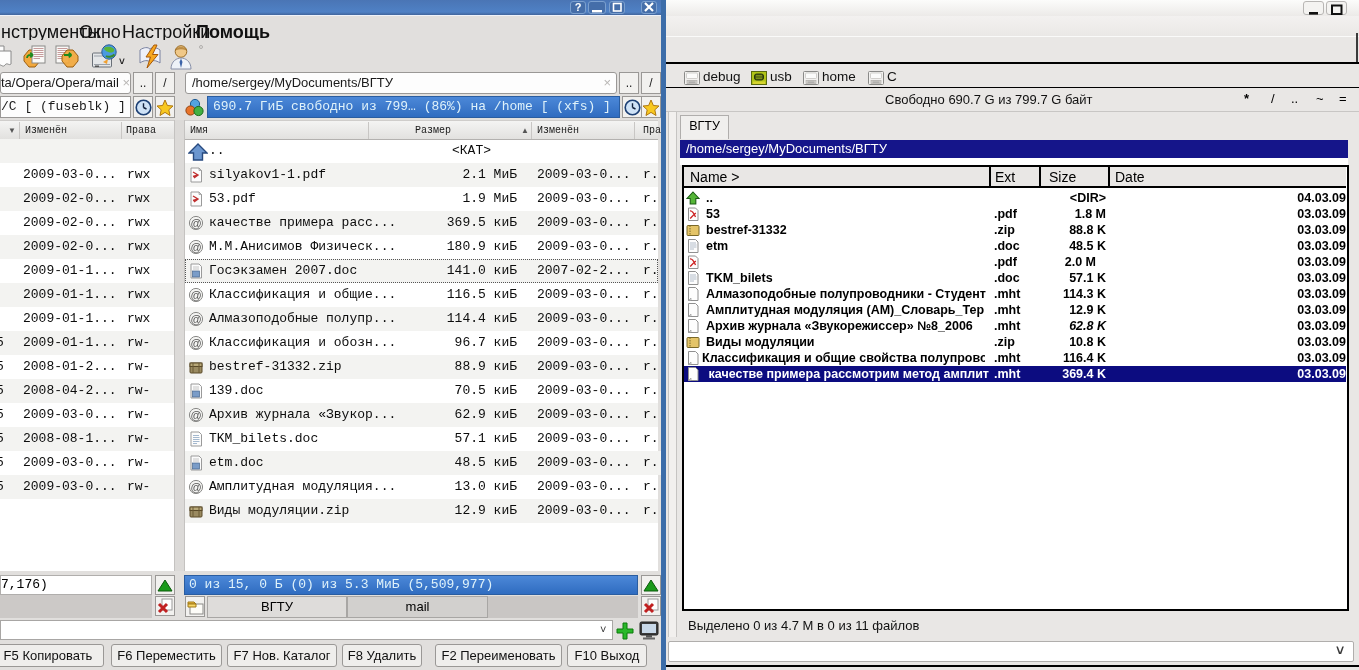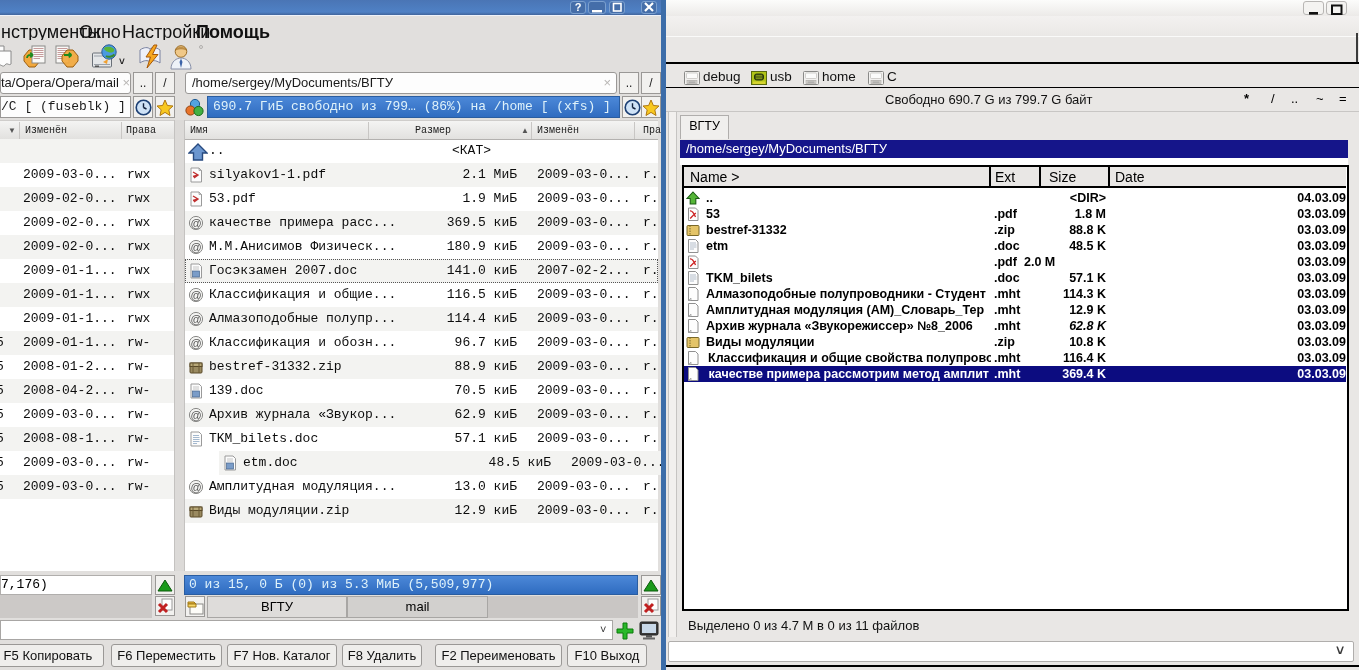--- a/index.html
+++ b/index.html
@@ -206,21 +206,21 @@
             <path d="M5 4 H11 M5 6 H11" stroke="#b8b8b8" stroke-width=".8"></path>
           </svg></span><span class="pl" style="left:24px;">139.doc</span><span class="pl" style="left:230px;width:102px;text-align:right;">70.5 киБ</span><span class="pl" style="left:352px;">2009-03-0...</span><span class="pl" style="left:458px;">r.</span></div>
       <div class="frow mono alt" style="left:0;top:263px;width:473px;line-height:24px;"><span class="pl licon" style="left:3px;top:4px;width:16px;height:16px;"><svg width="16" height="16" viewBox="0 0 16 16">
             <circle cx="8" cy="8" r="6.6" fill="#f4f4f2" stroke="#8a8a88"></circle>
             <text x="8" y="11.5" font-size="11" text-anchor="middle" fill="#555" font-family="Liberation Sans">@</text>
           </svg></span><span class="pl" style="left:24px;">Архив журнала «Звукор...</span><span class="pl" style="left:230px;width:102px;text-align:right;">62.9 киБ</span><span class="pl" style="left:352px;">2009-03-0...</span><span class="pl" style="left:458px;">r.</span></div>
       <div class="frow mono" style="left:0;top:287px;width:473px;line-height:24px;"><span class="pl licon" style="left:3px;top:4px;width:16px;height:16px;"><svg width="16" height="16" viewBox="0 0 16 16">
             <path d="M3 1 H11 L13.5 3.5 V15 H3 Z" fill="#fcfcfc" stroke="#9a9a9a"></path>
             <path d="M5 4.5 H11 M5 6.5 H11.5 M5 8.5 H11.5 M5 10.5 H11.5 M5 12.5 H9" stroke="#9ab0c8" stroke-width=".9"></path>
           </svg></span><span class="pl" style="left:24px;">TKM_bilets.doc</span><span class="pl" style="left:230px;width:102px;text-align:right;">57.1 киБ</span><span class="pl" style="left:352px;">2009-03-0...</span><span class="pl" style="left:458px;">r.</span></div>
-      <div class="frow mono alt" style="left:0;top:311px;width:568px;line-height:24px;margin-left:34px;"><span class="pl licon" style="left:3px;top:4px;width:16px;height:16px;"><svg width="16" height="16" viewBox="0 0 16 16">
+      <div class="frow mono alt" style="left:0;top:311px;width:568px;line-height:24px;"><span class="pl licon" style="left:3px;top:4px;width:16px;height:16px;"><svg width="16" height="16" viewBox="0 0 16 16">
             <path d="M3 1 H11 L13.5 3.5 V15 H3 Z" fill="#fcfcfc" stroke="#9a9a9a"></path>
             <rect x="4.5" y="8" width="7" height="6" fill="#7a9cc8" stroke="#46658c" stroke-width=".7"></rect>
             <path d="M5 4 H11 M5 6 H11" stroke="#b8b8b8" stroke-width=".8"></path>
           </svg></span><span class="pl" style="left:24px;">etm.doc</span><span class="pl" style="left:230px;width:102px;text-align:right;">48.5 киБ</span><span class="pl" style="left:352px;">2009-03-0...</span><span class="pl" style="left:458px;">r.</span></div>
       <div class="frow mono" style="left:0;top:335px;width:473px;line-height:24px;"><span class="pl licon" style="left:3px;top:4px;width:16px;height:16px;"><svg width="16" height="16" viewBox="0 0 16 16">
             <circle cx="8" cy="8" r="6.6" fill="#f4f4f2" stroke="#8a8a88"></circle>
             <text x="8" y="11.5" font-size="11" text-anchor="middle" fill="#555" font-family="Liberation Sans">@</text>
           </svg></span><span class="pl" style="left:24px;">Амплитудная модуляция...</span><span class="pl" style="left:230px;width:102px;text-align:right;">13.0 киБ</span><span class="pl" style="left:352px;">2009-03-0...</span><span class="pl" style="left:458px;">r.</span></div>
       <div class="frow mono alt" style="left:0;top:359px;width:473px;line-height:24px;"><span class="pl licon" style="left:3px;top:4px;width:16px;height:16px;"><svg width="16" height="16" viewBox="0 0 16 16">
             <rect x="2" y="4" width="12" height="10" rx="1" fill="#9a8a60" stroke="#5a4a28"></rect>
@@ -361,21 +361,21 @@
               <rect x="1" y="2.5" width="12" height="10" rx="1" fill="#e4c468" stroke="#7a6828"></rect>
               <path d="M4 2.5 V12.5" stroke="#7a6828" stroke-width="1" stroke-dasharray="1.5 1"></path>
             </svg></span><span class="pl" style="left:22px;width:283px;overflow:hidden;white-space:nowrap;">bestref-31332</span><span class="pl" style="left:310px;">.zip</span><span class="pl" style="left:330px;width:92px;text-align:right;">88.8 K</span><span class="pl" style="left:430px;width:232px;text-align:right;">03.03.09</span></div>
         <div class="rrow" style="left:0;top:48px;width:662px;line-height:16px;"><span class="pl ricon" style="left:2px;top:1px;width:14px;height:14px;"><svg width="14" height="14" viewBox="0 0 14 14">
               <path d="M2.5 .5 H9.5 L12 3 V13.5 H2.5 Z" fill="#fdfdfd" stroke="#909090"></path>
               <path d="M4 4 H10 M4 6 H10.5 M4 8 H10.5 M4 10 H8" stroke="#aab6c4" stroke-width=".9"></path>
             </svg></span><span class="pl" style="left:22px;width:283px;overflow:hidden;white-space:nowrap;">etm</span><span class="pl" style="left:310px;">.doc</span><span class="pl" style="left:330px;width:92px;text-align:right;">48.5 K</span><span class="pl" style="left:430px;width:232px;text-align:right;">03.03.09</span></div>
         <div class="rrow" style="left:0;top:64px;width:662px;line-height:16px;"><span class="pl ricon" style="left:2px;top:1px;width:14px;height:14px;"><svg width="14" height="14" viewBox="0 0 14 14">
               <path d="M2.5 1 H9.5 L12 3.5 V13.5 H2.5 Z" fill="#fdfdfd" stroke="#909090"></path>
               <path d="M4 4 C6 3.5 7.5 5.5 9.5 10 M9.8 6 C8 7.5 6 9.5 4.2 11.5" stroke="#c22" stroke-width="1.3" fill="none"></path>
-            </svg></span><span class="pl" style="left:310px;">.pdf</span><span class="pl" style="left:340px;width:92px;">2.0 M</span><span class="pl" style="left:430px;width:232px;text-align:right;">03.03.09</span></div>
+            </svg></span><span class="pl" style="left:310px;">.pdf</span><span class="pl" style="left:320px;width:92px;text-align:right;">2.0 M</span><span class="pl" style="left:430px;width:232px;text-align:right;">03.03.09</span></div>
         <div class="rrow" style="left:0;top:80px;width:662px;line-height:16px;"><span class="pl ricon" style="left:2px;top:1px;width:14px;height:14px;"><svg width="14" height="14" viewBox="0 0 14 14">
               <path d="M2.5 .5 H9.5 L12 3 V13.5 H2.5 Z" fill="#fdfdfd" stroke="#909090"></path>
               <path d="M4 4 H10 M4 6 H10.5 M4 8 H10.5 M4 10 H8" stroke="#aab6c4" stroke-width=".9"></path>
             </svg></span><span class="pl" style="left:22px;width:283px;overflow:hidden;white-space:nowrap;">TKM_bilets</span><span class="pl" style="left:310px;">.doc</span><span class="pl" style="left:330px;width:92px;text-align:right;">57.1 K</span><span class="pl" style="left:430px;width:232px;text-align:right;">03.03.09</span></div>
         <div class="rrow" style="left:0;top:96px;width:662px;line-height:16px;"><span class="pl ricon" style="left:2px;top:1px;width:14px;height:14px;"><svg width="14" height="14" viewBox="0 0 14 14">
               <path d="M2.5 .5 H9.5 L12 3 V13.5 H2.5 Z" fill="#fdfdfd" stroke="#909090"></path>
               <path d="M2.5 13.5 L5 11 V13.5 Z" fill="#d8d8d8" stroke="#909090" stroke-width=".6"></path>
             </svg></span><span class="pl" style="left:22px;width:283px;overflow:hidden;white-space:nowrap;">Алмазоподобные полупроводники - Студент</span><span class="pl" style="left:310px;">.mht</span><span class="pl" style="left:330px;width:92px;text-align:right;">114.3 K</span><span class="pl" style="left:430px;width:232px;text-align:right;">03.03.09</span></div>
         <div class="rrow" style="left:0;top:112px;width:662px;line-height:16px;"><span class="pl ricon" style="left:2px;top:1px;width:14px;height:14px;"><svg width="14" height="14" viewBox="0 0 14 14">
               <path d="M2.5 .5 H9.5 L12 3 V13.5 H2.5 Z" fill="#fdfdfd" stroke="#909090"></path>
@@ -385,21 +385,21 @@
               <path d="M2.5 .5 H9.5 L12 3 V13.5 H2.5 Z" fill="#fdfdfd" stroke="#909090"></path>
               <path d="M2.5 13.5 L5 11 V13.5 Z" fill="#d8d8d8" stroke="#909090" stroke-width=".6"></path>
             </svg></span><span class="pl" style="left:22px;width:283px;overflow:hidden;white-space:nowrap;">Архив журнала «Звукорежиссер» №8_2006</span><span class="pl" style="left:310px;">.mht</span><span class="pl" style="left:330px;width:92px;text-align:right;font-style:italic;">62.8 K</span><span class="pl" style="left:430px;width:232px;text-align:right;">03.03.09</span></div>
         <div class="rrow" style="left:0;top:144px;width:662px;line-height:16px;"><span class="pl ricon" style="left:2px;top:1px;width:14px;height:14px;"><svg width="14" height="14" viewBox="0 0 14 14">
               <rect x="1" y="2.5" width="12" height="10" rx="1" fill="#e4c468" stroke="#7a6828"></rect>
               <path d="M4 2.5 V12.5" stroke="#7a6828" stroke-width="1" stroke-dasharray="1.5 1"></path>
             </svg></span><span class="pl" style="left:22px;width:283px;overflow:hidden;white-space:nowrap;">Виды модуляции</span><span class="pl" style="left:310px;">.zip</span><span class="pl" style="left:330px;width:92px;text-align:right;">10.8 K</span><span class="pl" style="left:430px;width:232px;text-align:right;">03.03.09</span></div>
         <div class="rrow" style="left:0;top:160px;width:662px;line-height:16px;"><span class="pl ricon" style="left:2px;top:1px;width:14px;height:14px;"><svg width="14" height="14" viewBox="0 0 14 14">
               <path d="M2.5 .5 H9.5 L12 3 V13.5 H2.5 Z" fill="#fdfdfd" stroke="#909090"></path>
               <path d="M2.5 13.5 L5 11 V13.5 Z" fill="#d8d8d8" stroke="#909090" stroke-width=".6"></path>
-            </svg></span><span class="pl" style="left:24px;width:283px;overflow:hidden;white-space:nowrap;">Классификация и общие свойства полупрово</span><span class="pl" style="left:310px;">.mht</span><span class="pl" style="left:330px;width:92px;text-align:right;">116.4 K</span><span class="pl" style="left:430px;width:232px;text-align:right;">03.03.09</span></div>
+            </svg></span><span class="pl" style="left:18px;width:283px;overflow:hidden;white-space:nowrap;">Классификация и общие свойства полупрово</span><span class="pl" style="left:310px;">.mht</span><span class="pl" style="left:330px;width:92px;text-align:right;">116.4 K</span><span class="pl" style="left:430px;width:232px;text-align:right;">03.03.09</span></div>
         <div class="rrow" style="left:0;top:176px;width:662px;line-height:16px;background:#0c0c80;color:#fff;"><span class="pl ricon" style="left:2px;top:1px;width:14px;height:14px;"><svg width="14" height="14" viewBox="0 0 14 14">
               <path d="M2.5 .5 H9.5 L12 3 V13.5 H2.5 Z" fill="#fdfdfd" stroke="#909090"></path>
               <path d="M2.5 13.5 L5 11 V13.5 Z" fill="#d8d8d8" stroke="#909090" stroke-width=".6"></path>
             </svg></span><span class="pl" style="left:22px;width:283px;overflow:hidden;white-space:nowrap;text-align:right;">качестве примера рассмотрим метод амплит</span><span class="pl" style="left:310px;">.mht</span><span class="pl" style="left:330px;width:92px;text-align:right;">369.4 K</span><span class="pl" style="left:430px;width:232px;text-align:right;">03.03.09</span></div>
       </div>
   </div>
 
   <div class="abs" style="left:22px;top:618px;font-size:13px;color:#111;">Выделено 0 из 4.7 М в 0 из 11 файлов</div>
 
   <div class="abs" style="left:2px;top:641px;width:686px;height:21px;background:#fff;border:1px solid #b0aeac;border-radius:2px;"></div>

